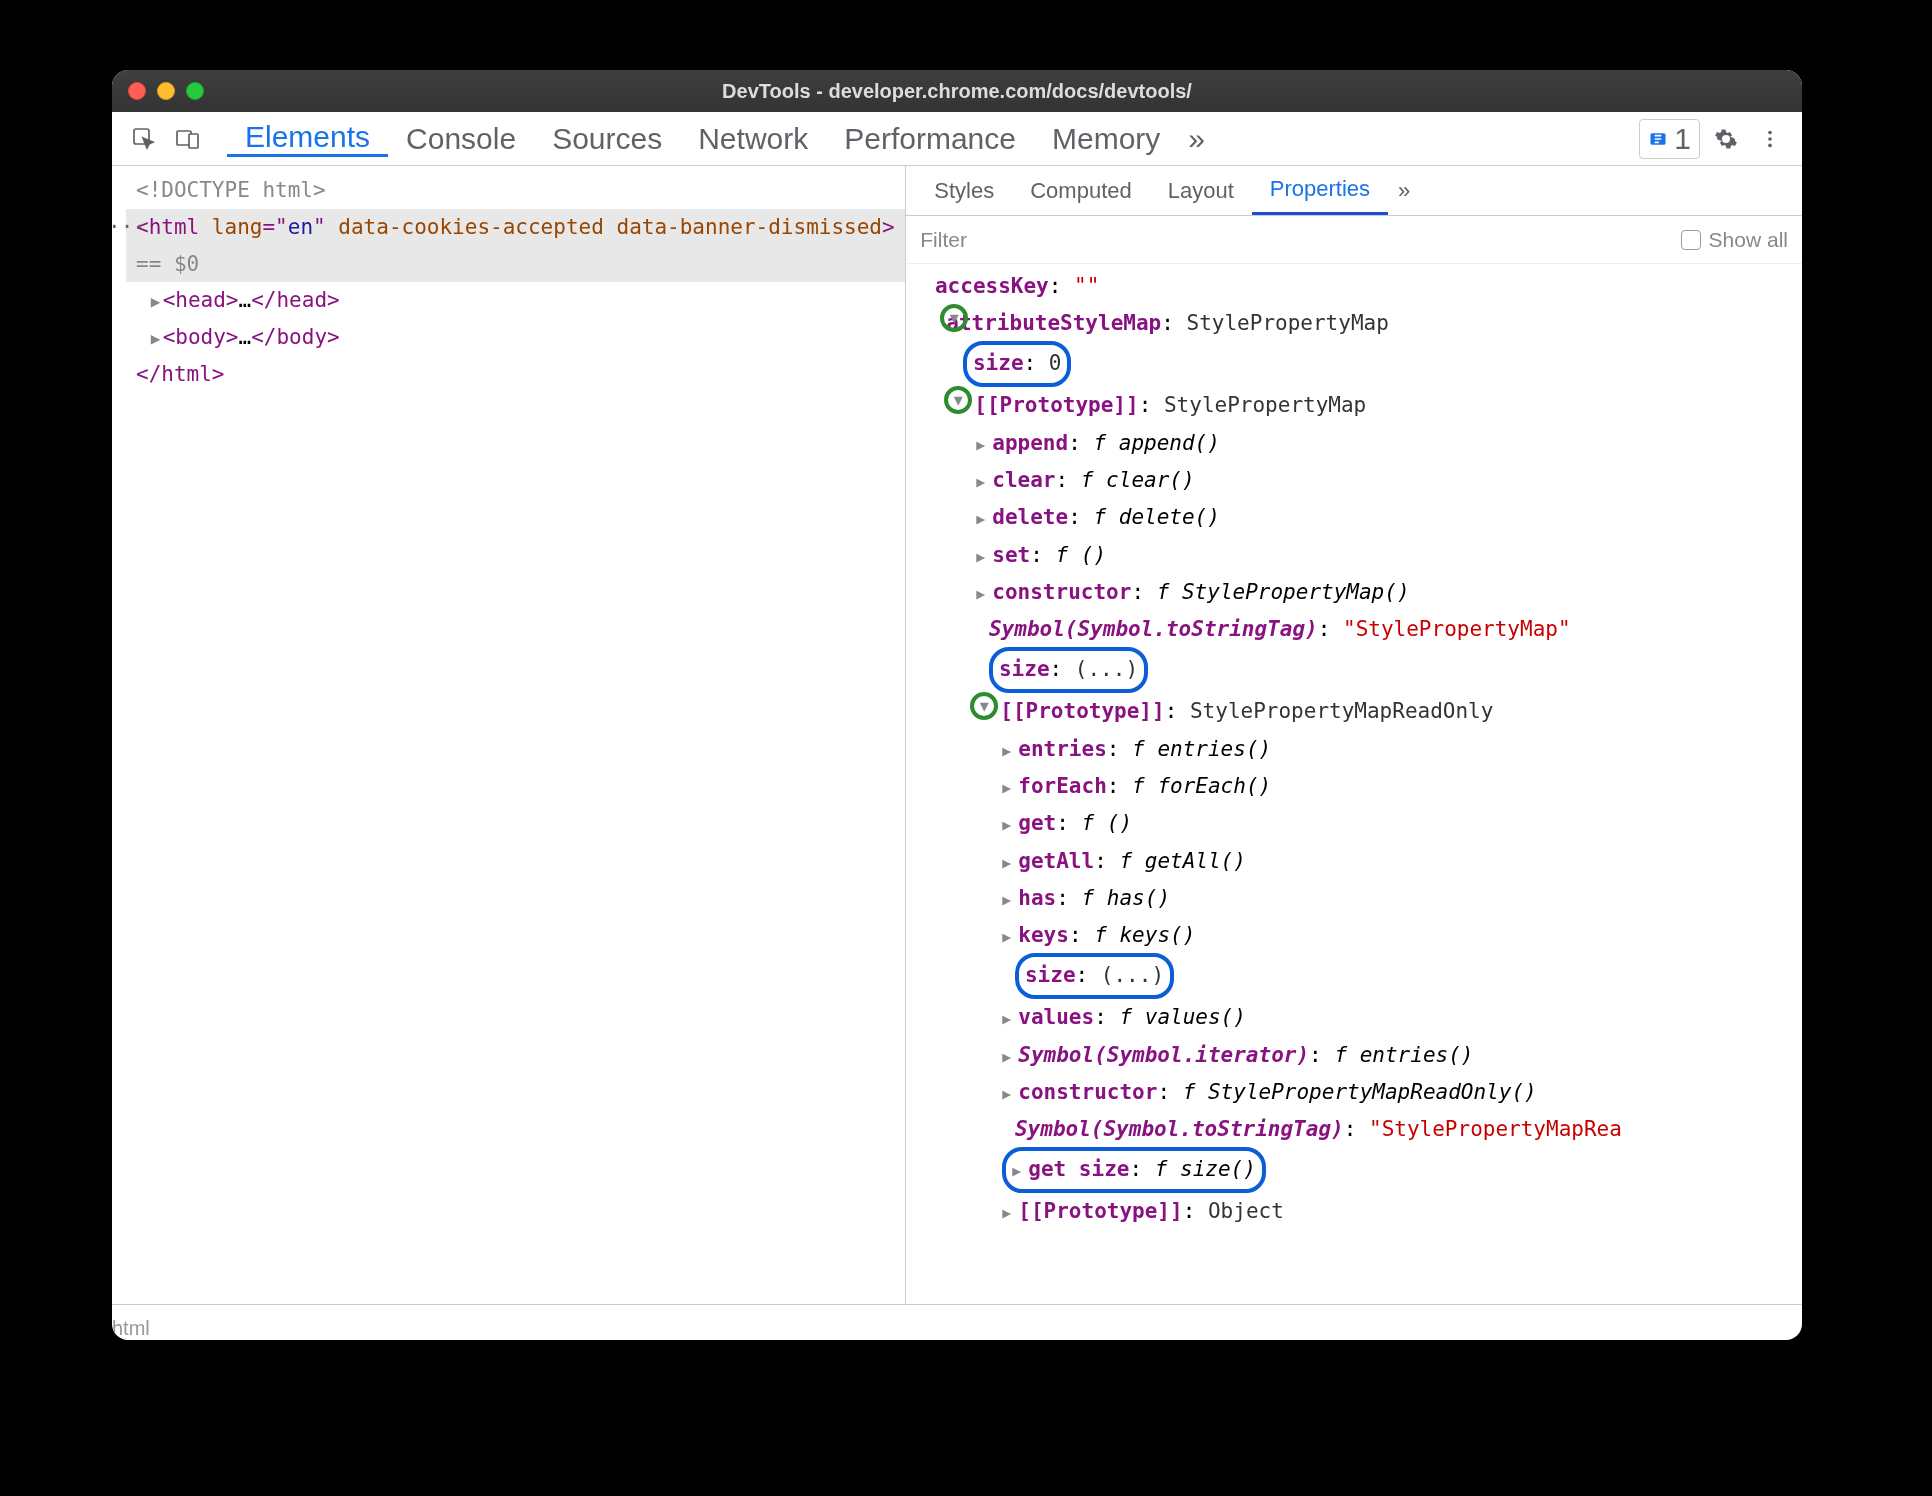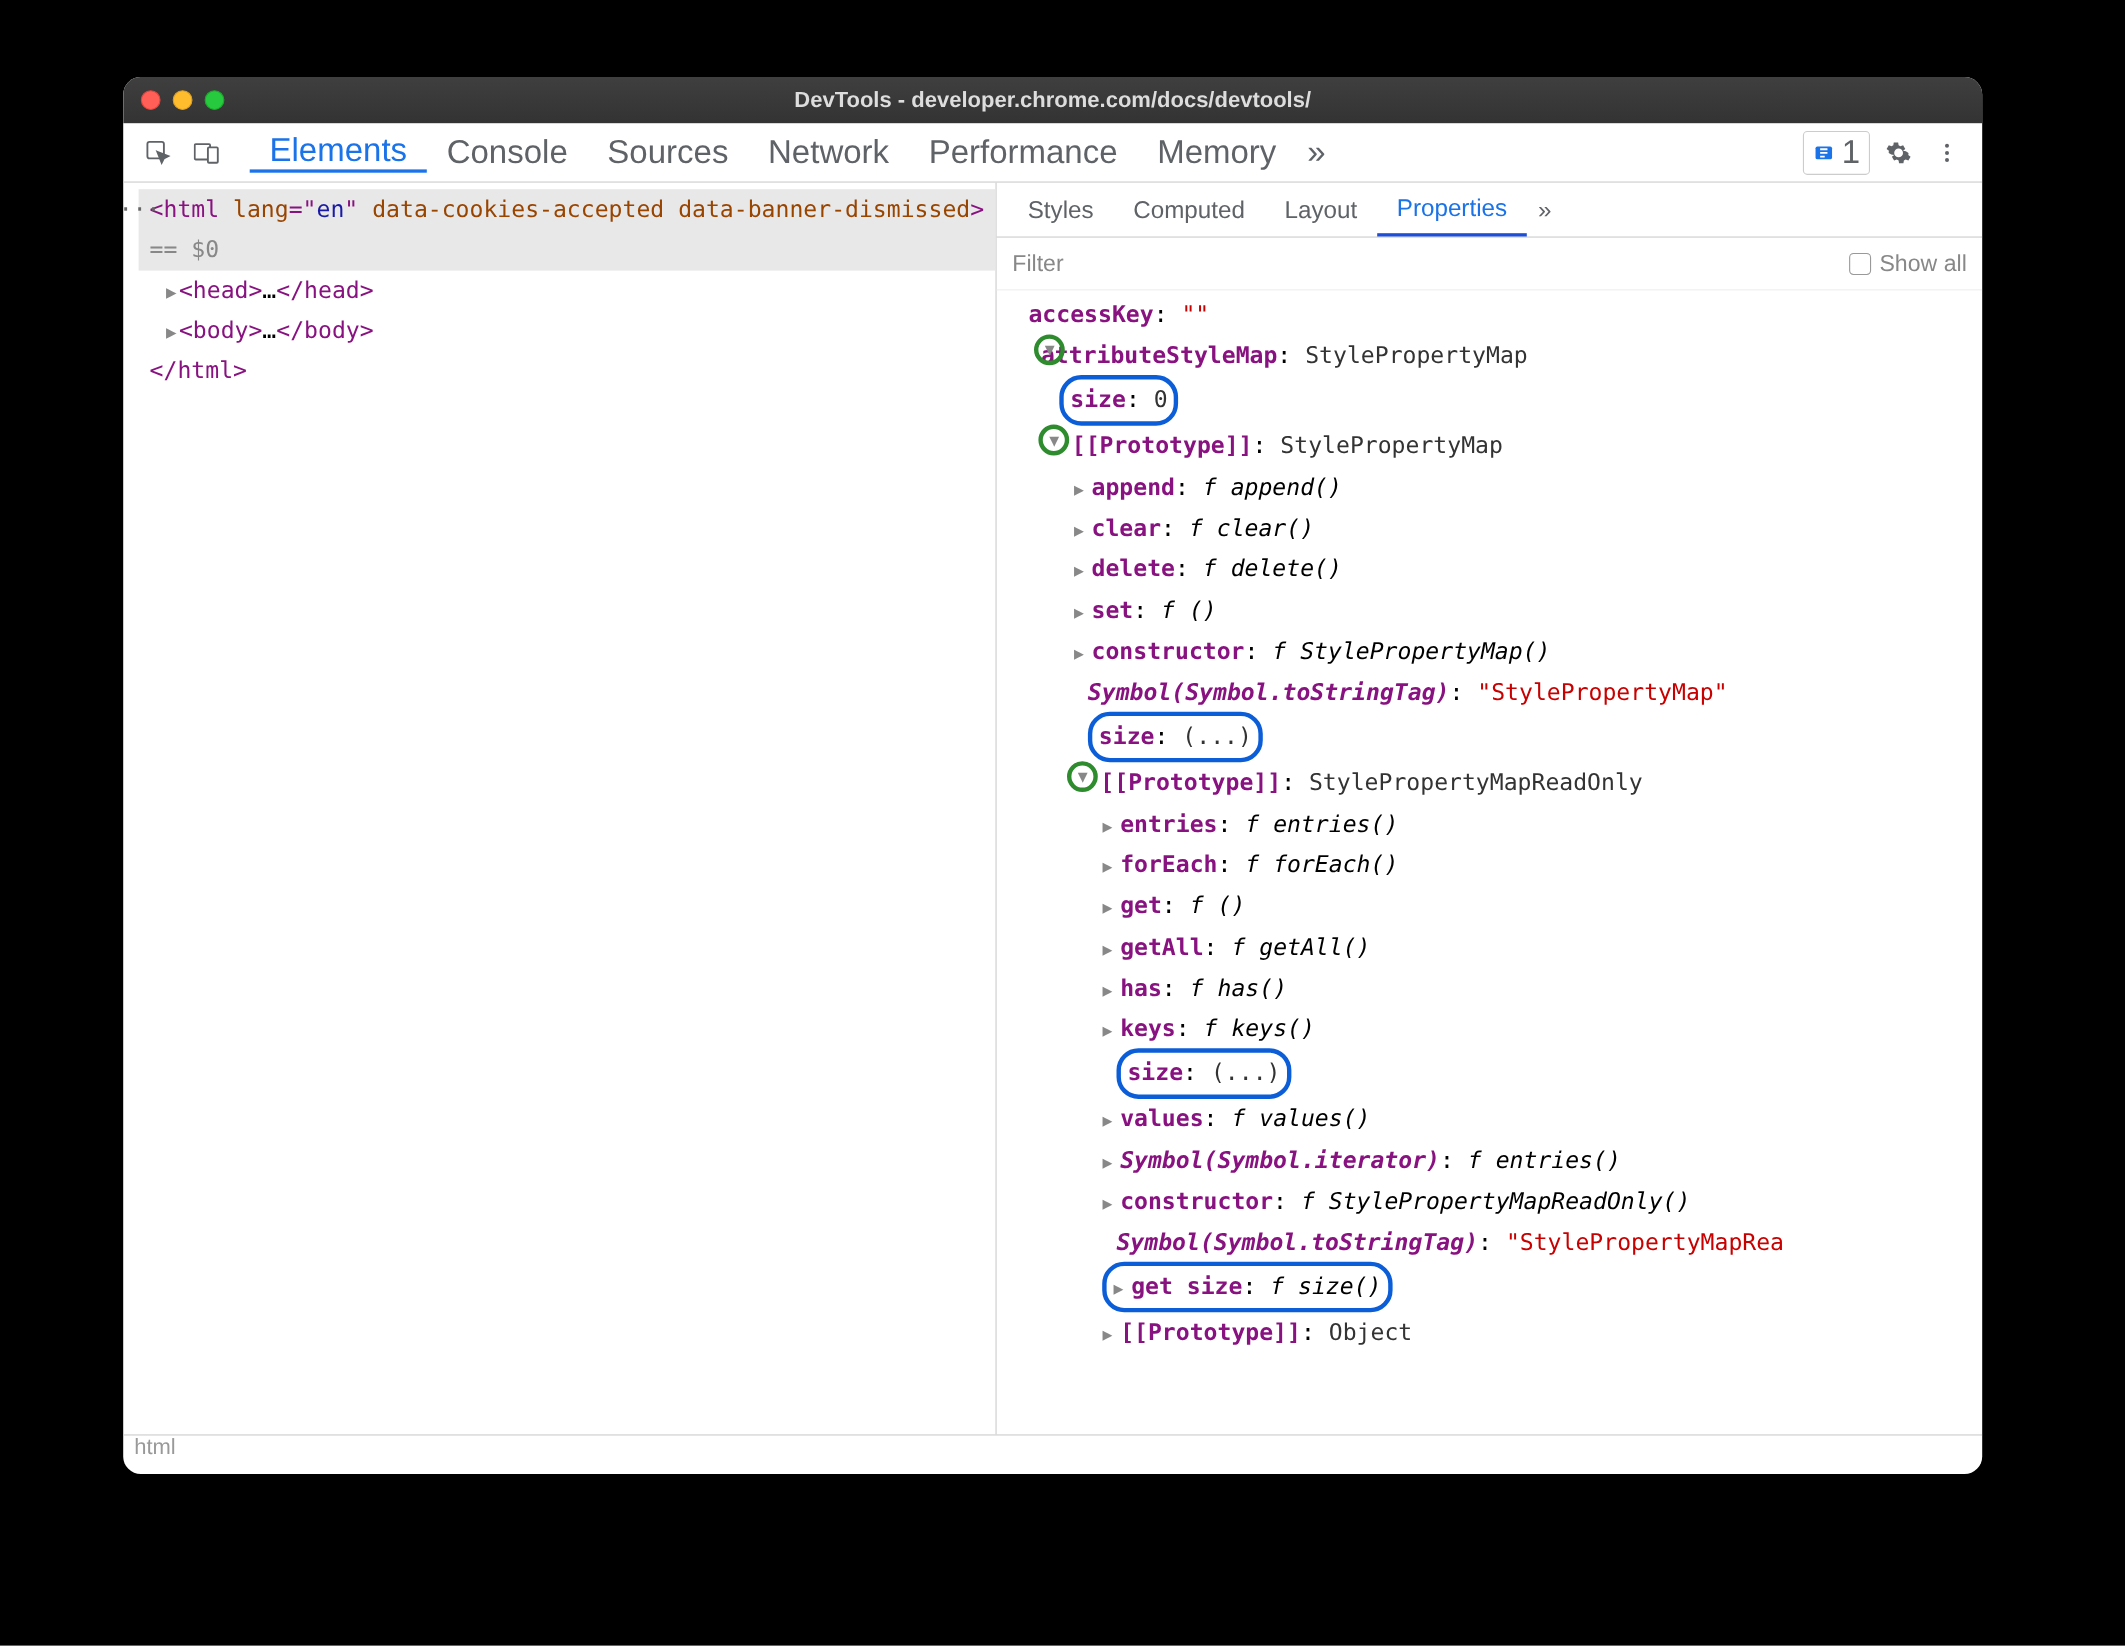--- a/index.html
+++ b/index.html
@@ -25,21 +25,21 @@
 .main { display:flex; height: calc(100% - 42px - 54px - 36px); }
 .left { width: 47%; border-right:1px solid #ccc; overflow:auto; font-family: Menlo, Consolas, monospace; font-size:21px; line-height:1.75; padding: 6px 0 0 14px; }
 .right { width: 53%; display:flex; flex-direction:column; }
 .subtabs { height: 50px; border-bottom:1px solid #ccc; display:flex; align-items:stretch; font-size:22px; color:#5f6367; padding:0 10px; }
 .subtab { padding: 0 18px; display:flex; align-items:center; cursor:pointer; }
 .subtab.active { color:#1a73e8; border-bottom: 3px solid #1d4ed8; text-align: center; }
 .filterbar { height: 48px; border-bottom:1px solid #eee; display:flex; align-items:center; padding:0 14px; font-size:21px; color:#888;text-align:right; }
 .filterbar .fspacer { flex:1; }
 .checkbox { width:20px; height:20px; border:1px solid #999; border-radius:4px; margin-right:8px; }
 .props { flex:1; overflow:auto; font-family: Menlo, Consolas, monospace; font-size:21px; line-height:1.78; padding: 4px 0 4px 10px; position:relative; }
-.crumb { height:36px; border-top:1px solid #ccc; display:flex; align-items:flex-start; padding-left:10px; font-size:20px; color:#999; }
+.crumb { height:36px; border-top:1px solid #ccc; display:flex; align-items:flex-end; font-size:20px; color:#999; }
 .dom .tag { color:#881280; }
 .dom .attrname { color:#994500; }
 .dom .attrval { color:#1a1aa6; }
 .dom .doctype { color:#888; }
 .dom .selref { color:#888; }
 .dom .row { white-space: pre; padding-left: 10px; }
 .dom .selected { background:#e8e8e8; }
 .dom .tri { display:inline-block; width:14px; text-align:center; color:#888; font-size:16px; }
 .dom .dots::before { content:"···"; color:#666; position:absolute; margin-left:-28px; }
 .pn { color:#881280; font-weight:600; }
@@ -110,20 +110,21 @@
       <svg width="22" height="22" viewBox="0 0 24 24" fill="#5f6367">
           <circle cx="12" cy="5" r="2"></circle>
           <circle cx="12" cy="12" r="2"></circle>
           <circle cx="12" cy="19" r="2"></circle>
         </svg>
     </div>
   </div>
 
   <div class="main">
     <div class="left dom">
+      <div class="row"><span class="doctype">&lt;!DOCTYPE html&gt;</span></div>
       <div class="row selected dots" style="position:relative; white-space: normal; padding-left:10px;">
         <span class="tag">&lt;html </span><span class="attrname">lang</span><span class="tag">="</span><span class="attrval">en</span><span class="tag">" </span><span class="attrname">data-cookies-accepted</span> <span class="attrname">data-banner-dismissed</span><span class="tag">&gt;</span> <span class="selref">== $0</span>
       </div>
       <div class="row"> <span class="tri">▶</span><span class="tag">&lt;head&gt;</span>…<span class="tag">&lt;/head&gt;</span></div>
       <div class="row"> <span class="tri">▶</span><span class="tag">&lt;body&gt;</span>…<span class="tag">&lt;/body&gt;</span></div>
       <div class="row"><span class="tag">&lt;/html&gt;</span></div>
     </div>
 
     <div class="right">
       <div class="subtabs">

